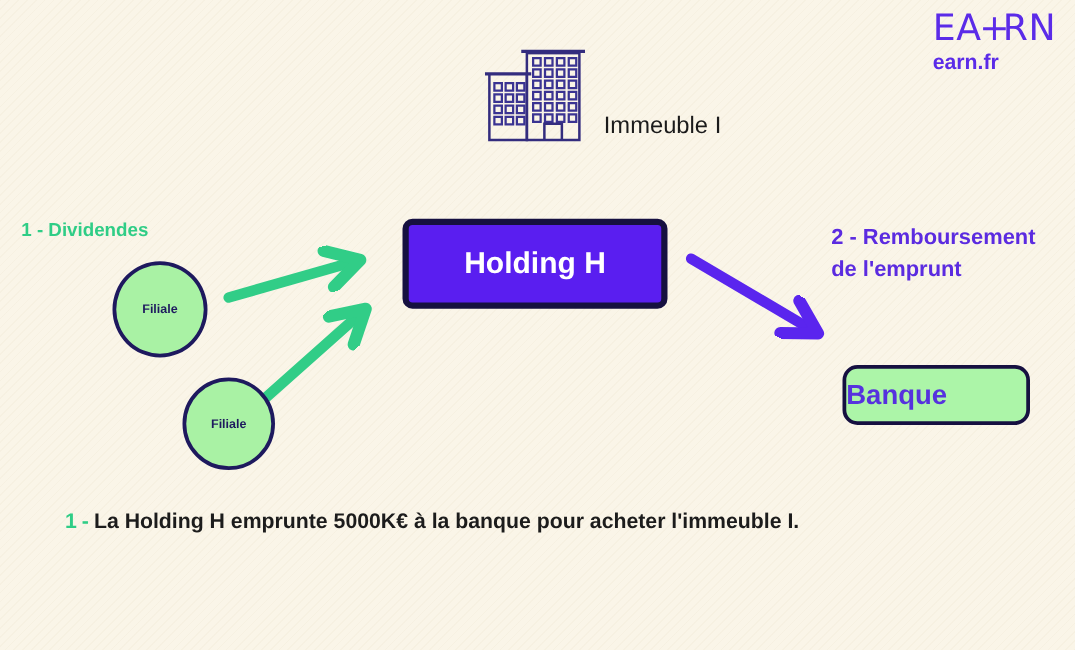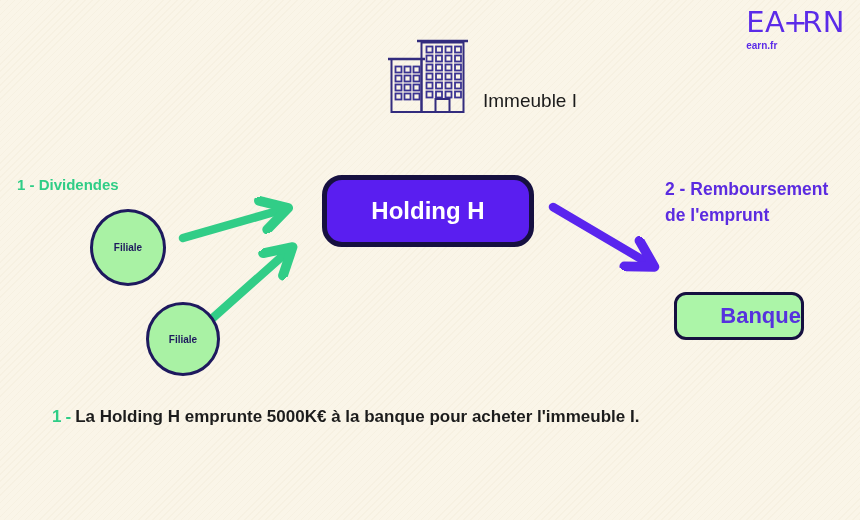--- a/index.html
+++ b/index.html
@@ -29,21 +29,21 @@
     letter-spacing: 0.5px;
     color: #5B2BE8;
     line-height: 32px;
     white-space: nowrap;
   }
   .logo .logo-plus {
     margin-left: -2px;
     margin-right: -6px;
   }
   .site {
-    font-size: 10px;
+    font-size: 17px;
     font-weight: 700;
     color: #5B2BE8;
     margin-top: 2px;
     margin-right: 1px;
   }
   
   .building {
     position: absolute;
     left: 388px;
     top: 32px;
@@ -96,41 +96,41 @@
   .circle.c2 { left: 146px; top: 302px; width: 74px; height: 74px; }
   .holding {
     position: absolute;
     left: 322px;
     top: 175px;
     width: 212px;
     height: 72px;
     box-sizing: border-box;
     background: #5A1EF0;
     border: 5px solid #161040;
-    border-radius: 20px;
+    border-radius: 8px;
     display: flex;
     align-items: center;
     justify-content: center;
     font-size: 24px;
     font-weight: 700;
     color: #ffffff;
   }
   .banque {
     position: absolute;
     left: 674px;
     top: 292px;
-    width: 130px;
+    width: 150px;
     height: 48px;
     box-sizing: border-box;
     background: #ACF5A8;
     border: 3.5px solid #161040;
     border-radius: 12px;
     display: flex;
     align-items: center;
-    justify-content: flex-end;
+    justify-content: flex-start;
     font-size: 22px;
     font-weight: 700;
     color: #5632DE;
   }
   
   .arrows {
     position: absolute;
     left: 0;
     top: 0;
     width: 860px;

